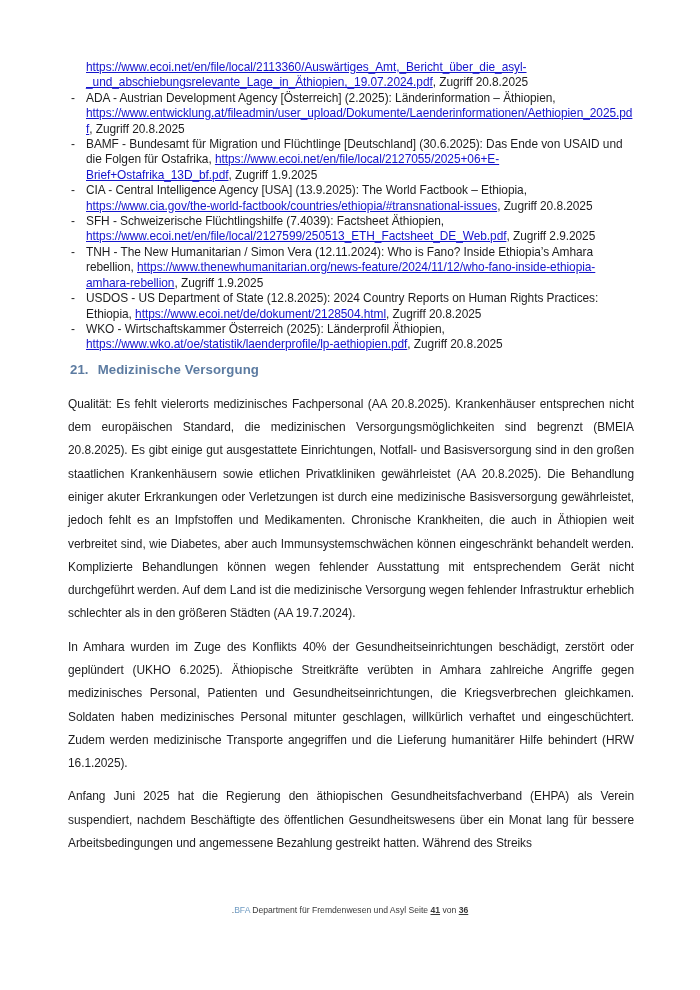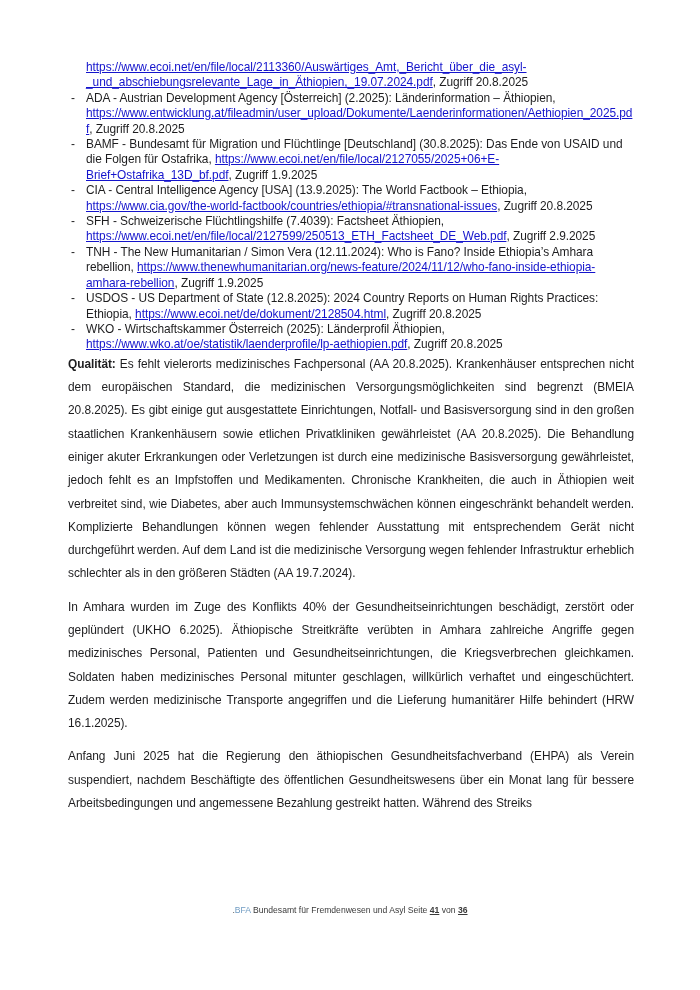--- a/index.html
+++ b/index.html
@@ -38,21 +38,21 @@
 
   
   .para {
     font-size:11.9px;
     line-height:23.3px;
     text-align:justify;
     margin-bottom:10px;
     letter-spacing:-0.05px;
     color:#1d1d1f;
   }
-  .para .lead { font-weight:bold; }
+  .para .lead { font-weight:normal; }
 
   
   .footer {
     position:absolute;
     top:905px; left:0; width:100%;
     text-align:center;
     font-size:8.6px;
     color:#3a3a3a;
     letter-spacing:0;
   }
@@ -68,53 +68,56 @@
 
     <div class="src src-cont">
       <a class="lnk">https://www.ecoi.net/en/file/local/2113360/Auswärtiges_Amt,_Bericht_über_die_asyl-_und_abschiebungsrelevante_Lage_in_Äthiopien,_19.07.2024.pdf</a><span>, Zugriff 20.8.2025</span>
     </div>
 
     <div class="src">
       <div class="src-item">
         <span class="dash">-</span><span>ADA - Austrian Development Agency [Österreich] (2.2025): Länderinformation – Äthiopien, </span><a class="lnk">https://www.entwicklung.at/fileadmin/user_upload/Dokumente/Laenderinformationen/Aethiopien_2025.pdf</a><span>, Zugriff 20.8.2025</span>
       </div>
       <div class="src-item">
-        <span class="dash">-</span><span>BAMF - Bundesamt für Migration und Flüchtlinge [Deutschland] (30.8.2025): Das Ende von USAID und die Folgen für Ostafrika, </span><a class="lnk">https://www.ecoi.net/en/file/local/2127055/2025+06+E-Brief+Ostafrika_13D_bf.pdf</a><span>, Zugriff 1.9.2025</span>
+        <span class="dash">-</span><span>BAMF - Bundesamt für Migration und Flüchtlinge [Deutschland] (30.6.2025): Das Ende von USAID und die Folgen für Ostafrika, </span><a class="lnk">https://www.ecoi.net/en/file/local/2127055/2025+06+E-Brief+Ostafrika_13D_bf.pdf</a><span>, Zugriff 1.9.2025</span>
       </div>
       <div class="src-item">
         <span class="dash">-</span><span>CIA - Central Intelligence Agency [USA] (13.9.2025): The World Factbook – Ethiopia, </span><a class="lnk">https://www.cia.gov/the-world-factbook/countries/ethiopia/#transnational-issues</a><span>, Zugriff 20.8.2025</span>
       </div>
       <div class="src-item">
         <span class="dash">-</span><span>SFH - Schweizerische Flüchtlingshilfe (7.4039): Factsheet Äthiopien, </span><a class="lnk">https://www.ecoi.net/en/file/local/2127599/250513_ETH_Factsheet_DE_Web.pdf</a><span>, Zugriff 2.9.2025</span>
       </div>
       <div class="src-item">
         <span class="dash">-</span><span>TNH - The New Humanitarian / Simon Vera (12.11.2024): Who is Fano? Inside Ethiopia’s Amhara rebellion, </span><a class="lnk">https://www.thenewhumanitarian.org/news-feature/2024/11/12/who-fano-inside-ethiopia-amhara-rebellion</a><span>, Zugriff 1.9.2025</span>
       </div>
       <div class="src-item">
         <span class="dash">-</span><span>USDOS - US Department of State (12.8.2025): 2024 Country Reports on Human Rights Practices: Ethiopia, </span><a class="lnk">https://www.ecoi.net/de/dokument/2128504.html</a><span>, Zugriff 20.8.2025</span>
       </div>
       <div class="src-item">
         <span class="dash">-</span><span>WKO - Wirtschaftskammer Österreich (2025): Länderprofil Äthiopien, </span><a class="lnk">https://www.wko.at/oe/statistik/laenderprofile/lp-aethiopien.pdf</a><span>, Zugriff 20.8.2025</span>
       </div>
     </div>
 
+    <h2 class="section-heading">
+      <span class="num">21.</span><span>Medizinische Versorgung</span>
+    </h2>
 
     <p class="para">
       <span class="lead">Qualität:</span><span> Es fehlt vielerorts medizinisches Fachpersonal (AA 20.8.2025). Krankenhäuser entsprechen nicht dem europäischen Standard, die medizinischen Versorgungsmöglichkeiten sind begrenzt (BMEIA 20.8.2025). Es gibt einige gut ausgestattete Einrichtungen, Notfall- und Basisversorgung sind in den großen staatlichen Krankenhäusern sowie etlichen Privatkliniken gewährleistet (AA 20.8.2025). Die Behandlung einiger akuter Erkrankungen oder Verletzungen ist durch eine medizinische Basisversorgung gewährleistet, jedoch fehlt es an Impfstoffen und Medikamenten. Chronische Krankheiten, die auch in Äthiopien weit verbreitet sind, wie Diabetes, aber auch Immunsystemschwächen können eingeschränkt behandelt werden. Komplizierte Behandlungen können wegen fehlender Ausstattung mit entsprechendem Gerät nicht durchgeführt werden. Auf dem Land ist die medizinische Versorgung wegen fehlender Infrastruktur erheblich schlechter als in den größeren Städten (AA 19.7.2024).</span>
     </p>
     <p class="para">
       <span>In Amhara wurden im Zuge des Konflikts 40% der Gesundheitseinrichtungen beschädigt, zerstört oder geplündert (UKHO 6.2025). Äthiopische Streitkräfte verübten in Amhara zahlreiche Angriffe gegen medizinisches Personal, Patienten und Gesundheitseinrichtungen, die Kriegsverbrechen gleichkamen. Soldaten haben medizinisches Personal mitunter geschlagen, willkürlich verhaftet und eingeschüchtert. Zudem werden medizinische Transporte angegriffen und die Lieferung humanitärer Hilfe behindert (HRW 16.1.2025).</span>
     </p>
     <p class="para">
       <span>Anfang Juni 2025 hat die Regierung den äthiopischen Gesundheitsfachverband (EHPA) als Verein suspendiert, nachdem Beschäftigte des öffentlichen Gesundheitswesens über ein Monat lang für bessere Arbeitsbedingungen und angemessene Bezahlung gestreikt hatten. Während des Streiks</span>
     </p>
 
   </div>
 
   <div class="footer">
     <span class="f-dot">.</span><span class="f-bfa">BFA</span>
-    <span>Bundesamt für Fremdenwesen und Asyl</span>
+    <span>Department für Fremdenwesen und Asyl</span>
     <span>Seite</span>
     <b>41</b>
     <span>von</span>
     <b>36</b>
   </div>
 </div>
 
 </body></html>

